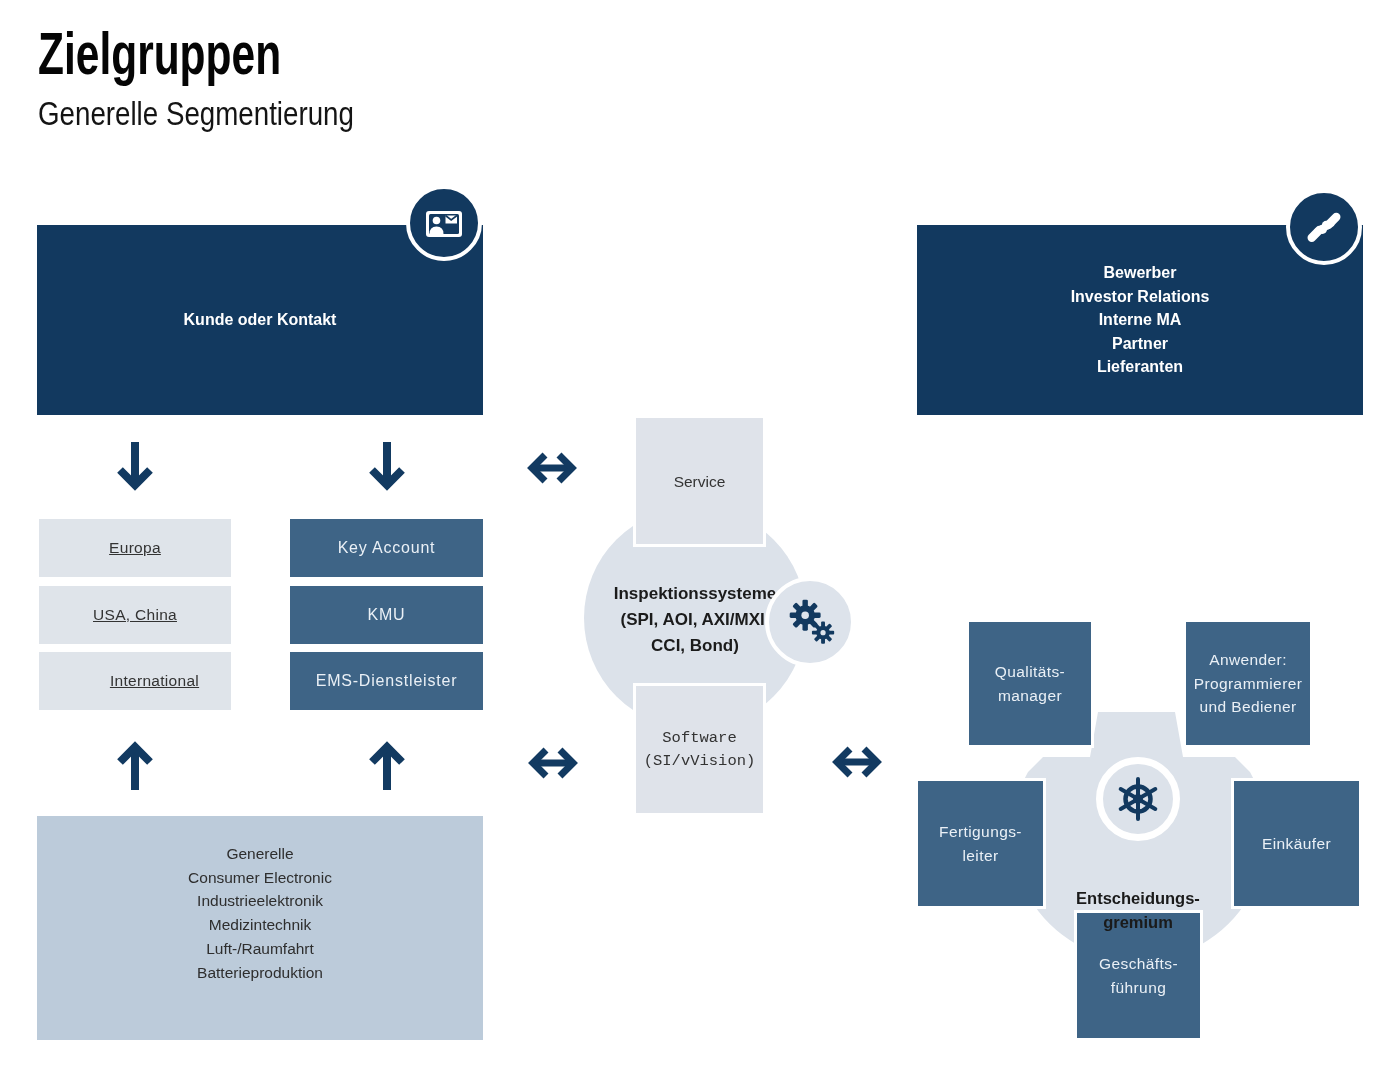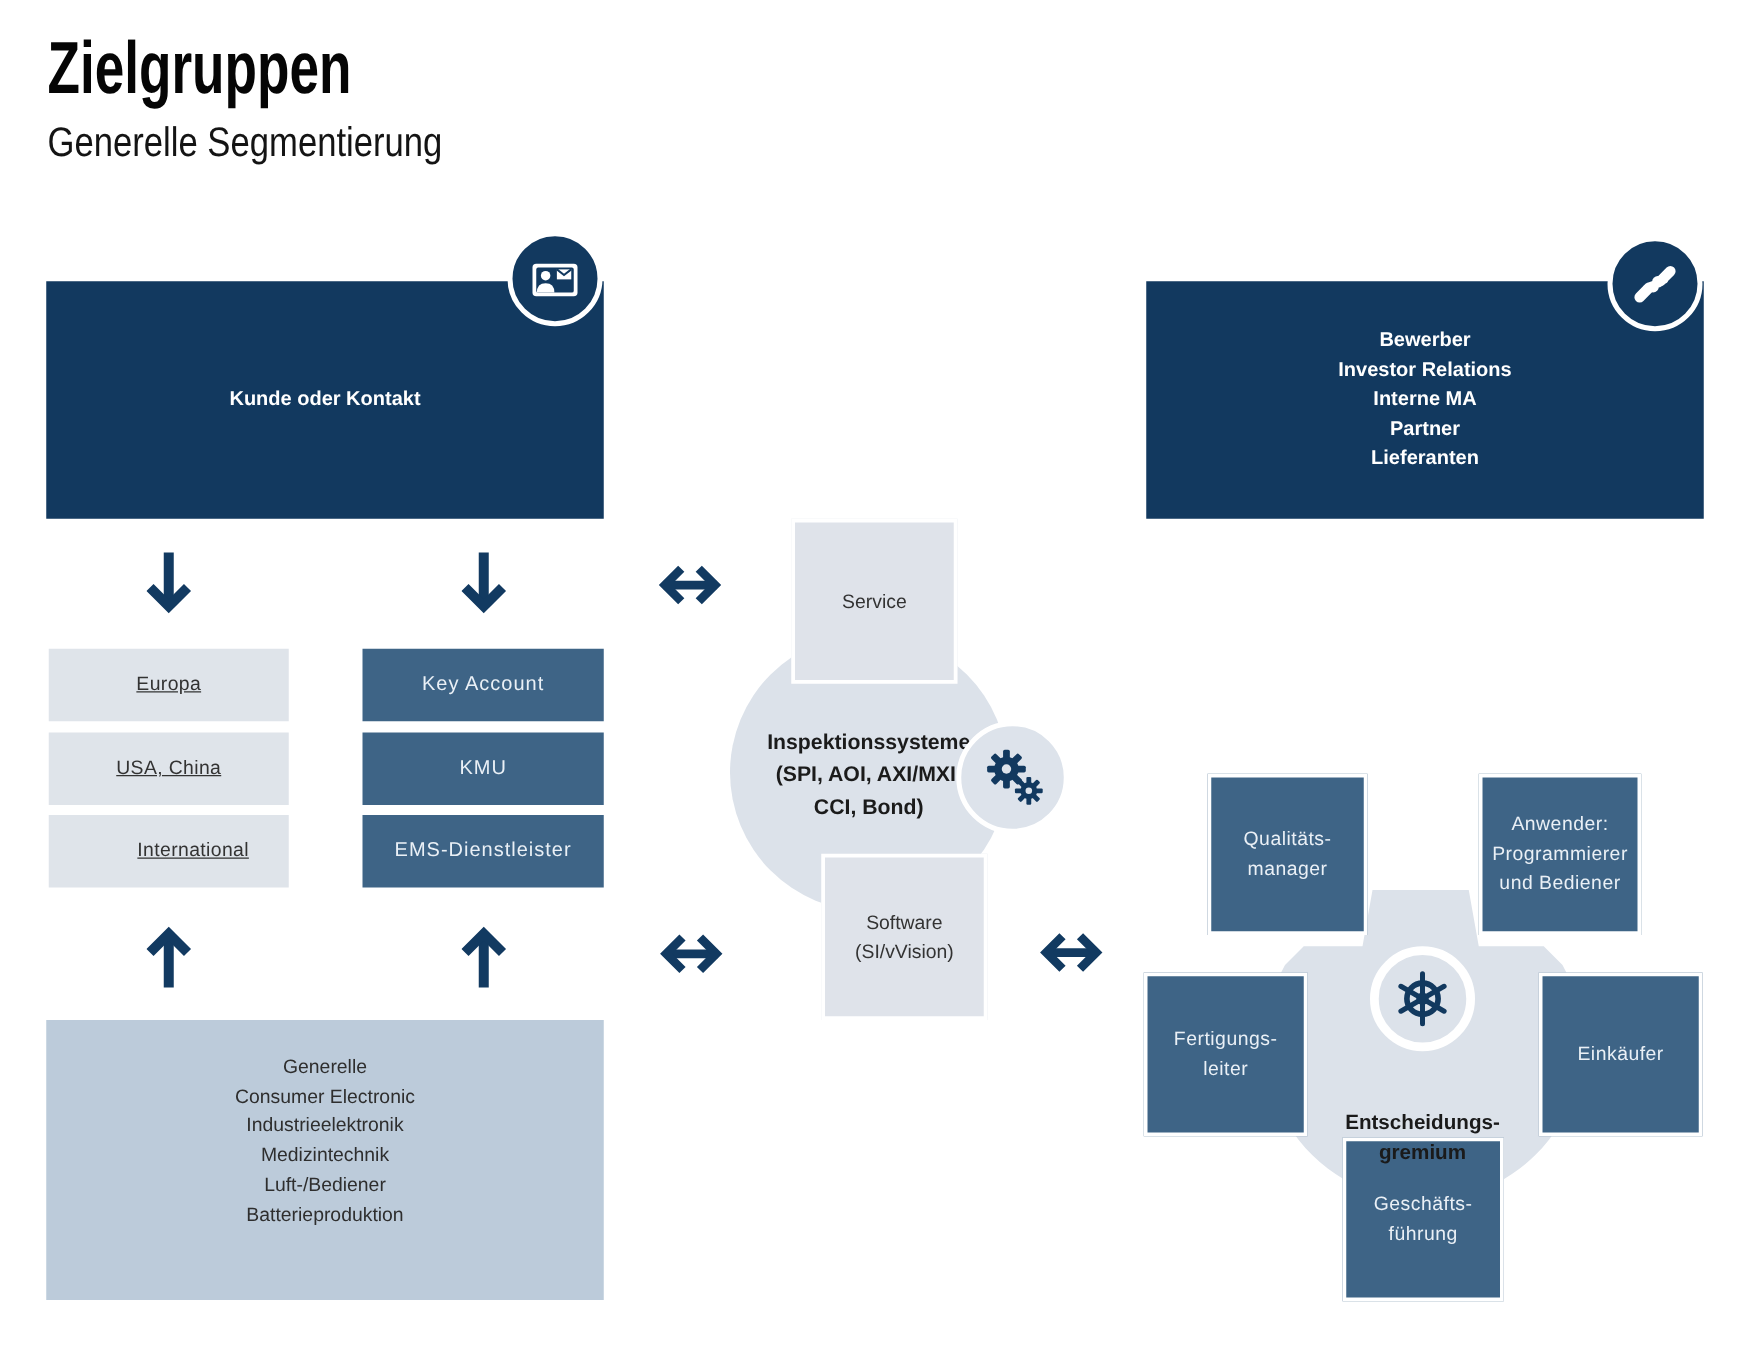--- a/index.html
+++ b/index.html
@@ -111,21 +111,21 @@
       <line x1="18" y1="10" x2="18" y2="50" stroke="currentColor" stroke-width="8"></line>
       <polyline points="3,22 18,7 33,22" fill="none" stroke="currentColor" stroke-width="8"></polyline>
     </svg>
   </div>
 
   <div class="abs box industries-box" style="left:37px;top:816px;width:446px;height:224px;">
     <div>Generelle</div>
     <div>Consumer Electronic</div>
     <div>Industrieelektronik</div>
     <div>Medizintechnik</div>
-    <div>Luft-/Bediener</div>
+    <div>Luft-/Raumfahrt</div>
     <div>Batterieproduktion</div>
   </div>
 
   <div class="abs arrow" style="left:522px;top:452px;">
     <svg width="60" height="32" viewBox="0 0 60 32">
       <line x1="9" y1="16" x2="51" y2="16" stroke="currentColor" stroke-width="7"></line>
       <polyline points="23,3 10,16 23,29" fill="none" stroke="currentColor" stroke-width="7"></polyline>
       <polyline points="37,3 50,16 37,29" fill="none" stroke="currentColor" stroke-width="7"></polyline>
     </svg>
   </div>
@@ -183,21 +183,21 @@
               </g>
             </g>
             <circle r="7"></circle>
             <circle r="2.7" fill="#dde3eb"></circle>
           </g>
         </g>
       </svg>
     </span>
   </div>
 
-  <div class="abs box prod-box" style="left:657px;top:683px;width:133px;height:133px;">
+  <div class="abs box prod-box" style="left:633px;top:683px;width:133px;height:133px;font-family:Liberation Mono, monospace;">
     <div>Software</div>
     <div>(SI/vVision)</div>
   </div>
 
   <div class="abs arrow" style="left:827px;top:746px;">
     <svg width="60" height="32" viewBox="0 0 60 32">
       <line x1="9" y1="16" x2="51" y2="16" stroke="currentColor" stroke-width="7"></line>
       <polyline points="23,3 10,16 23,29" fill="none" stroke="currentColor" stroke-width="7"></polyline>
       <polyline points="37,3 50,16 37,29" fill="none" stroke="currentColor" stroke-width="7"></polyline>
     </svg>

